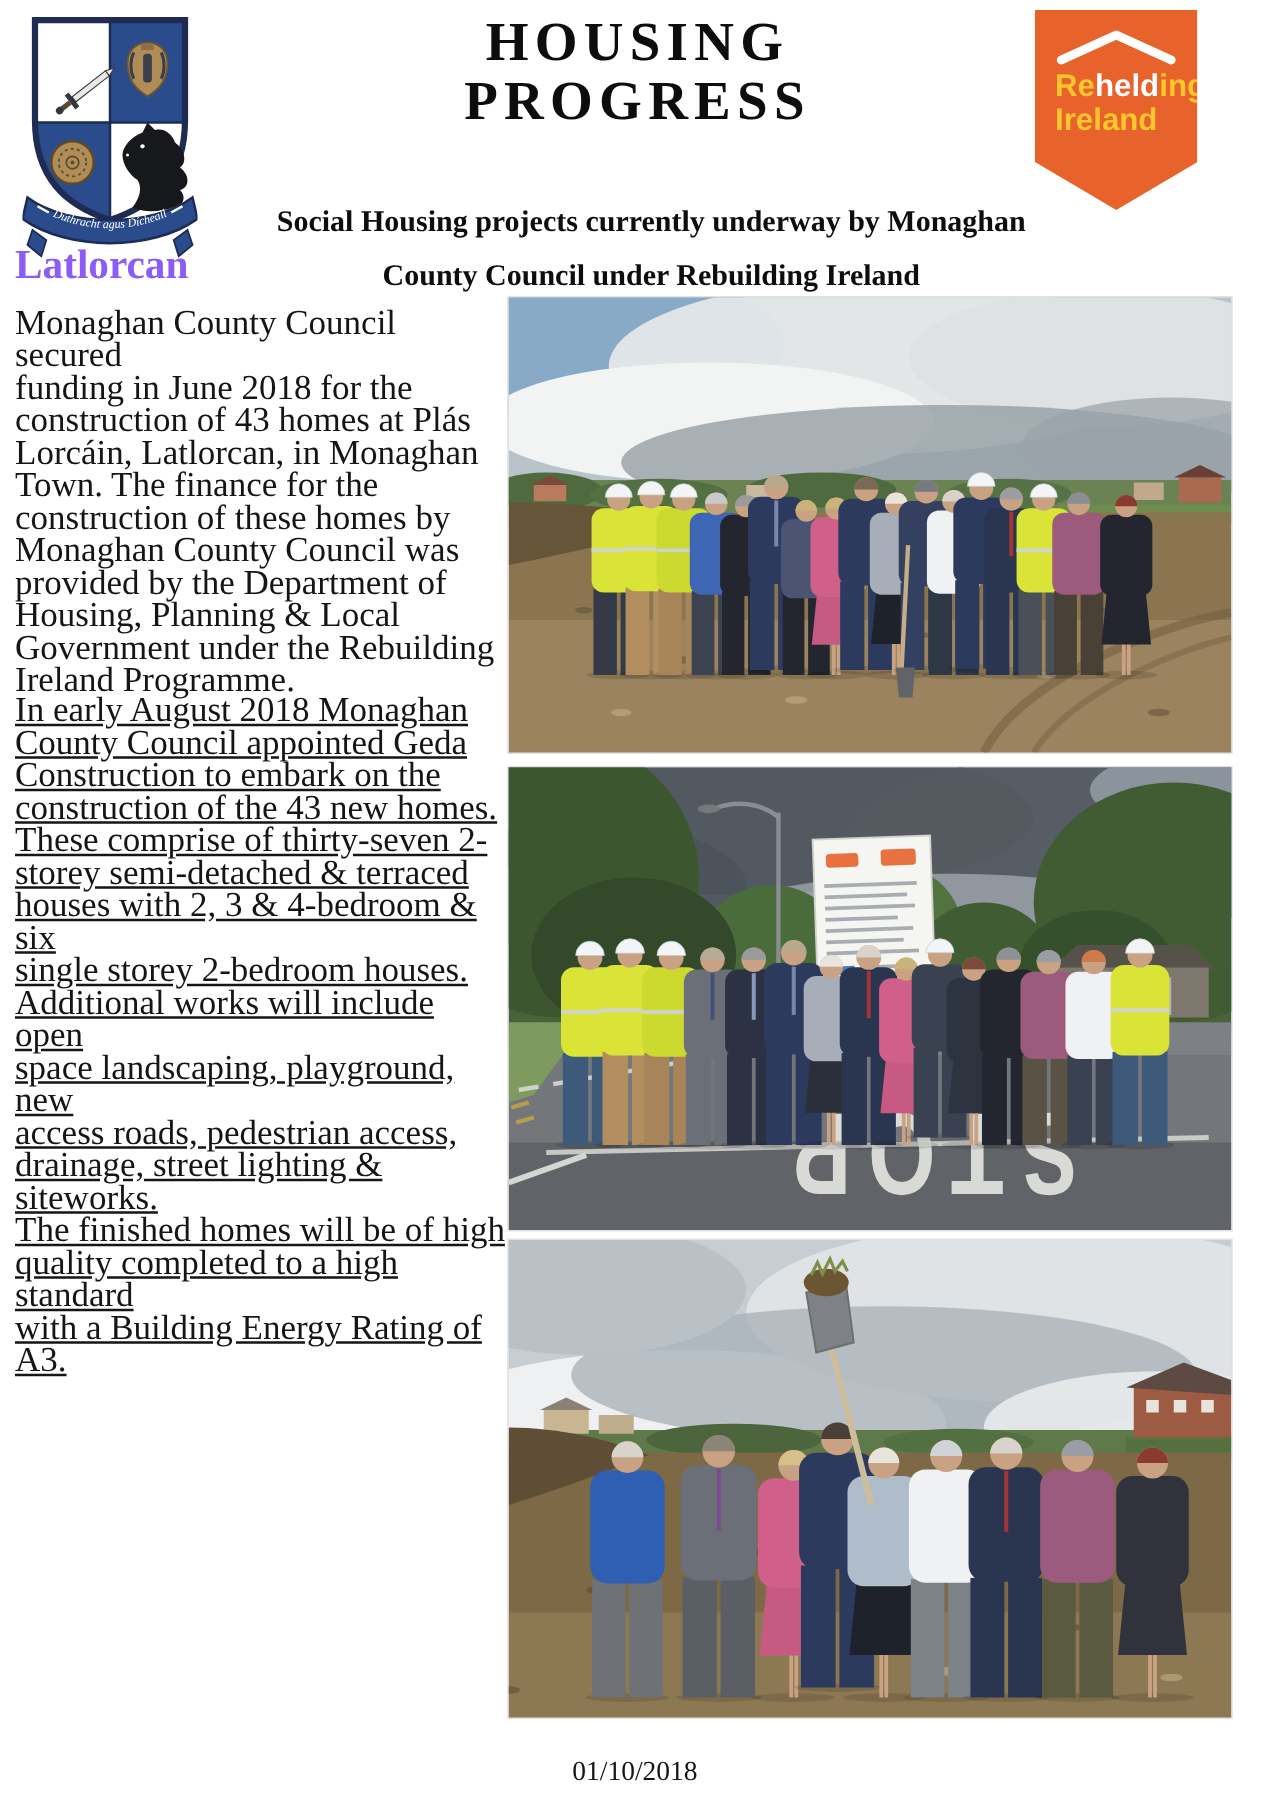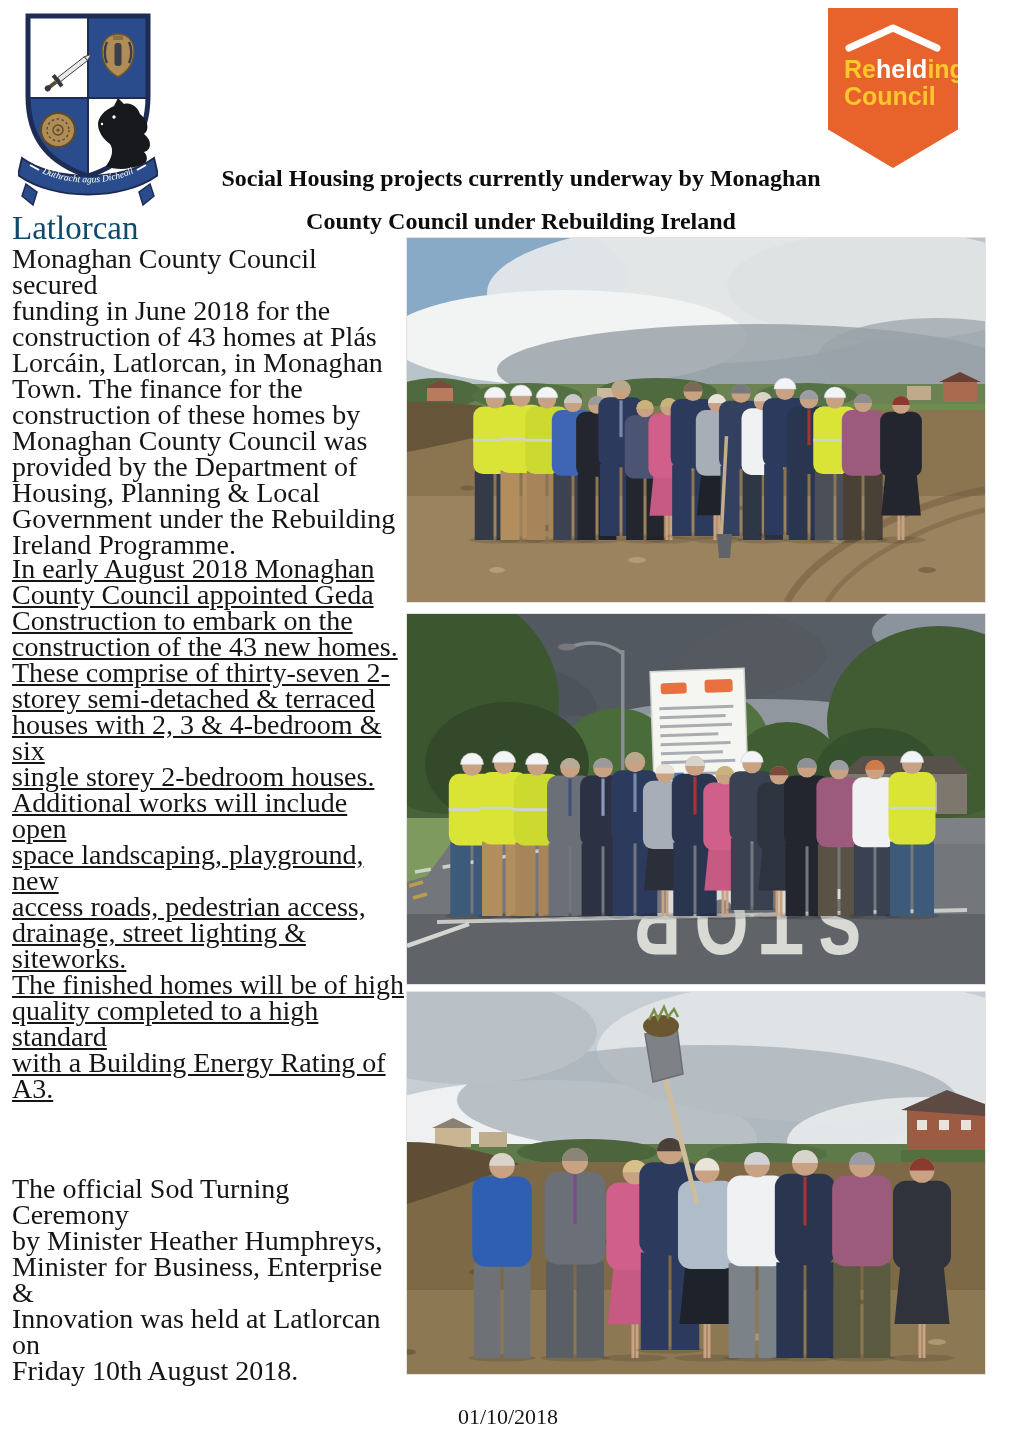--- a/index.html
+++ b/index.html
@@ -11,21 +11,21 @@
   .subtitle{position:absolute;left:130px;top:141px;width:750px;text-align:center;
             font-size:24px;font-weight:bold;line-height:43px;color:#0d0d0d;
             white-space:pre-line;margin:16px;}
   .crest{position:absolute;left:18px;top:8px;width:140px;height:200px;}
   .badge{position:absolute;left:828px;top:8px;width:130px;height:160px;background:#e8632c;
          clip-path:polygon(0 0,100% 0,100% 76%,50% 100%,0 76%);
          font-family:"Liberation Sans", sans-serif;}
   .badge .roof{position:absolute;left:15px;top:14px;}
   .badge .brand{position:absolute;left:16px;top:48px;font-weight:bold;font-size:25px;line-height:27px;}
   .badge .yel{color:#ffc62e;} .badge .wht{color:#ffffff;}
-  .heading{position:absolute;left:12px;top:210px;font-size:33px;font-weight:normal;margin:0;color:#0c4a6e;}
+  .heading{position:absolute;left:12px;top:194px;font-size:33px;font-weight:bold;margin:0;color:#8b5cf6;}
   .para{position:absolute;left:12px;width:394px;font-size:28px;line-height:26px;
         white-space:pre-line;margin:0;color:#151515;}
   .p1{top:246px;} .p2{top:556px;text-decoration:underline;} .p3{top:968px;} .note{top:1096px;} .p4{top:1176px;}
   .photo{position:absolute;left:406px;width:578px;margin:0;border:1px solid #e3e3e3;
          box-sizing:content-box;background:#cfd6da;}
   .ph1{top:237px;height:364px;} .ph2{top:613px;height:370px;} .ph3{top:991px;height:382px;}
   .photo svg{display:block;}
   .footer-date{position:absolute;left:0;top:1404px;width:1016px;text-align:center;
                font-size:22px;color:#151515;}
 </style>
@@ -84,28 +84,30 @@
         <path d="M8,176 l11,8 -4,13 -11,-9 Z" fill="#2b4c8c" stroke="#1e2c54" stroke-width="1.5"></path>
         <path d="M132,176 l-11,8 4,13 11,-9 Z" fill="#2b4c8c" stroke="#1e2c54" stroke-width="1.5"></path>
         <path d="M12,157 l9,5 M128,157 l-9,5" stroke="#ffffff" stroke-width="2" fill="none"></path>
         <text font-size="9.5" fill="#ffffff" font-style="italic" font-family="Liberation Serif, serif">
           <textPath href="#mottoPath" startOffset="50%" text-anchor="middle">Dúthracht agus Dícheall</textPath>
         </text>
       </g>
     </svg>
   </div>
 
+  <h1 class="title">HOUSING
+PROGRESS</h1>
 
   <div class="badge">
     <svg class="roof" width="100" height="30" viewBox="0 0 100 30">
       <polyline points="6,26 50,6 94,26" fill="none" stroke="#ffffff" stroke-width="7" stroke-linecap="round" stroke-linejoin="round"></polyline>
     </svg>
     <div class="brand">
       <div><span class="yel">Re</span><span class="wht">held</span><span class="yel">ing</span></div>
-      <div class="yel">Council</div>
+      <div class="yel">Ireland</div>
     </div>
   </div>
 
   <h2 class="subtitle">Social Housing projects currently underway by Monaghan
 County Council under Rebuilding Ireland</h2>
 
   <h3 class="heading">Latlorcan</h3>
   <p class="para p1">Monaghan County Council secured
 funding in June 2018 for the
 construction of 43 homes at Plás
@@ -125,25 +127,20 @@
 storey semi-detached &amp; terraced
 houses with 2, 3 &amp; 4-bedroom &amp; six
 single storey 2-bedroom houses.
 Additional works will include open
 space landscaping, playground, new
 access roads, pedestrian access,
 drainage, street lighting &amp; siteworks.
 The finished homes will be of high
 quality completed to a high standard
 with a Building Energy Rating of A3.</p>
-  <p class="para p4">The official Sod Turning Ceremony
-by Minister Heather Humphreys,
-Minister for Business, Enterprise &amp;
-Innovation was held at Latlorcan on
-Friday 10th August 2018.</p>
 
   <figure class="photo ph1" role="img" aria-label="Group of dignitaries and construction staff in hi-vis vests and hard hats standing in a line on the cleared brown-earth site at Latlorcan, Monaghan Town, under a cloudy sky">
     <svg width="578" height="364" viewBox="0 0 578 364">
       <g>
         <rect width="578" height="200" fill="#b9c3ca"></rect>
         <ellipse cx="70" cy="38" rx="150" ry="62" fill="#7fa6c6" opacity="0.85"></ellipse>
         <ellipse cx="300" cy="55" rx="220" ry="70" fill="#e8eaea" opacity="0.9"></ellipse>
         <ellipse cx="480" cy="48" rx="160" ry="55" fill="#dfe2e3"></ellipse>
         <ellipse cx="160" cy="100" rx="180" ry="48" fill="#f2f3f3"></ellipse>
         <ellipse cx="350" cy="132" rx="260" ry="46" fill="#8f99a0" opacity="0.75"></ellipse>

